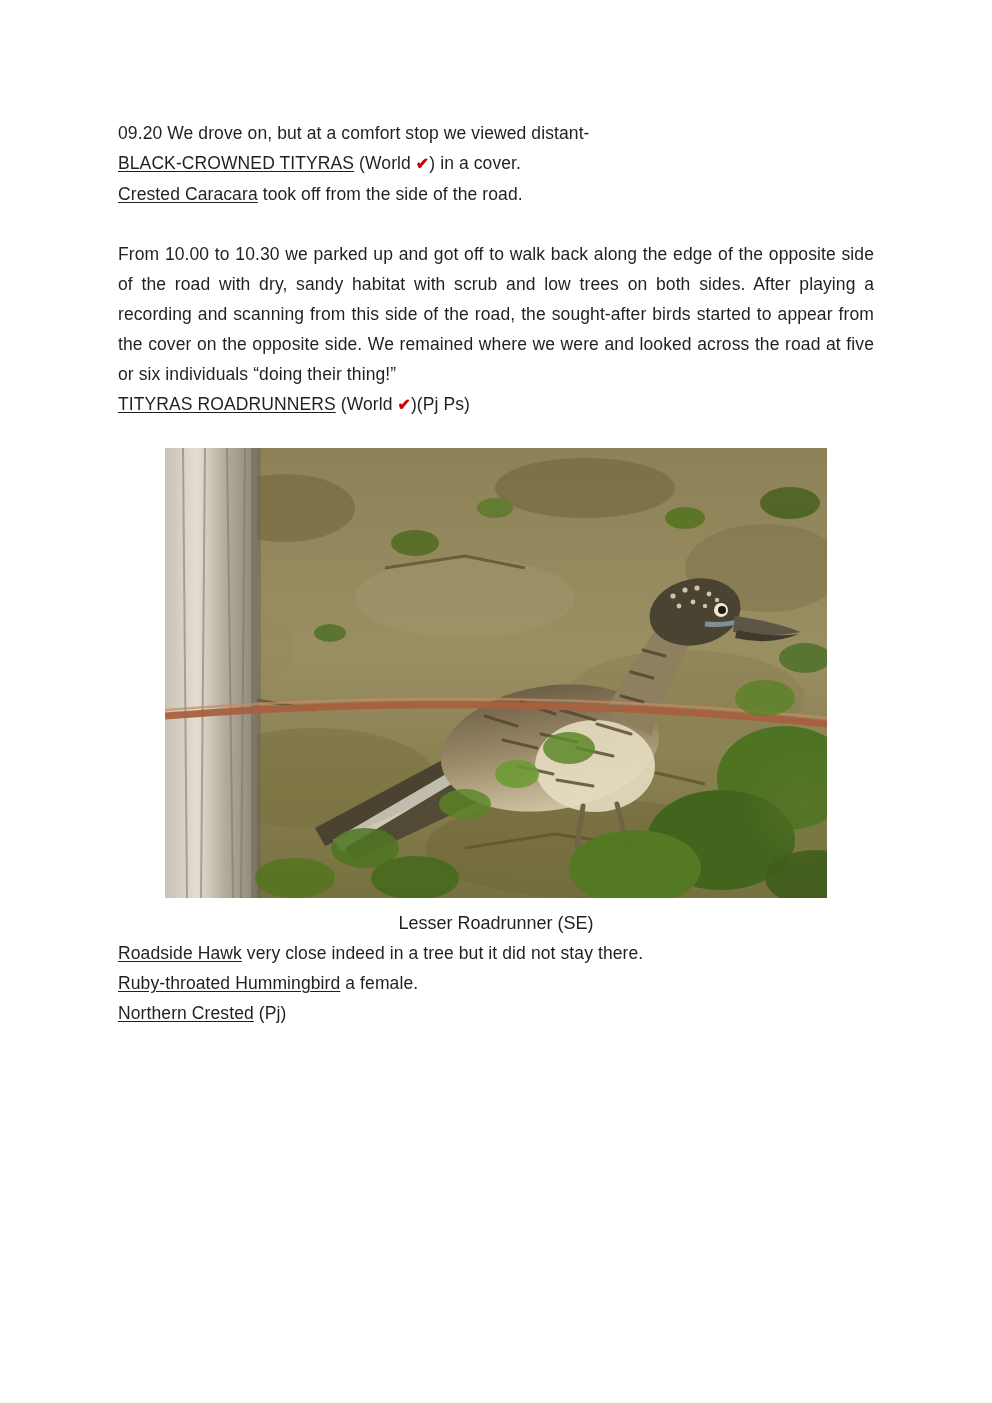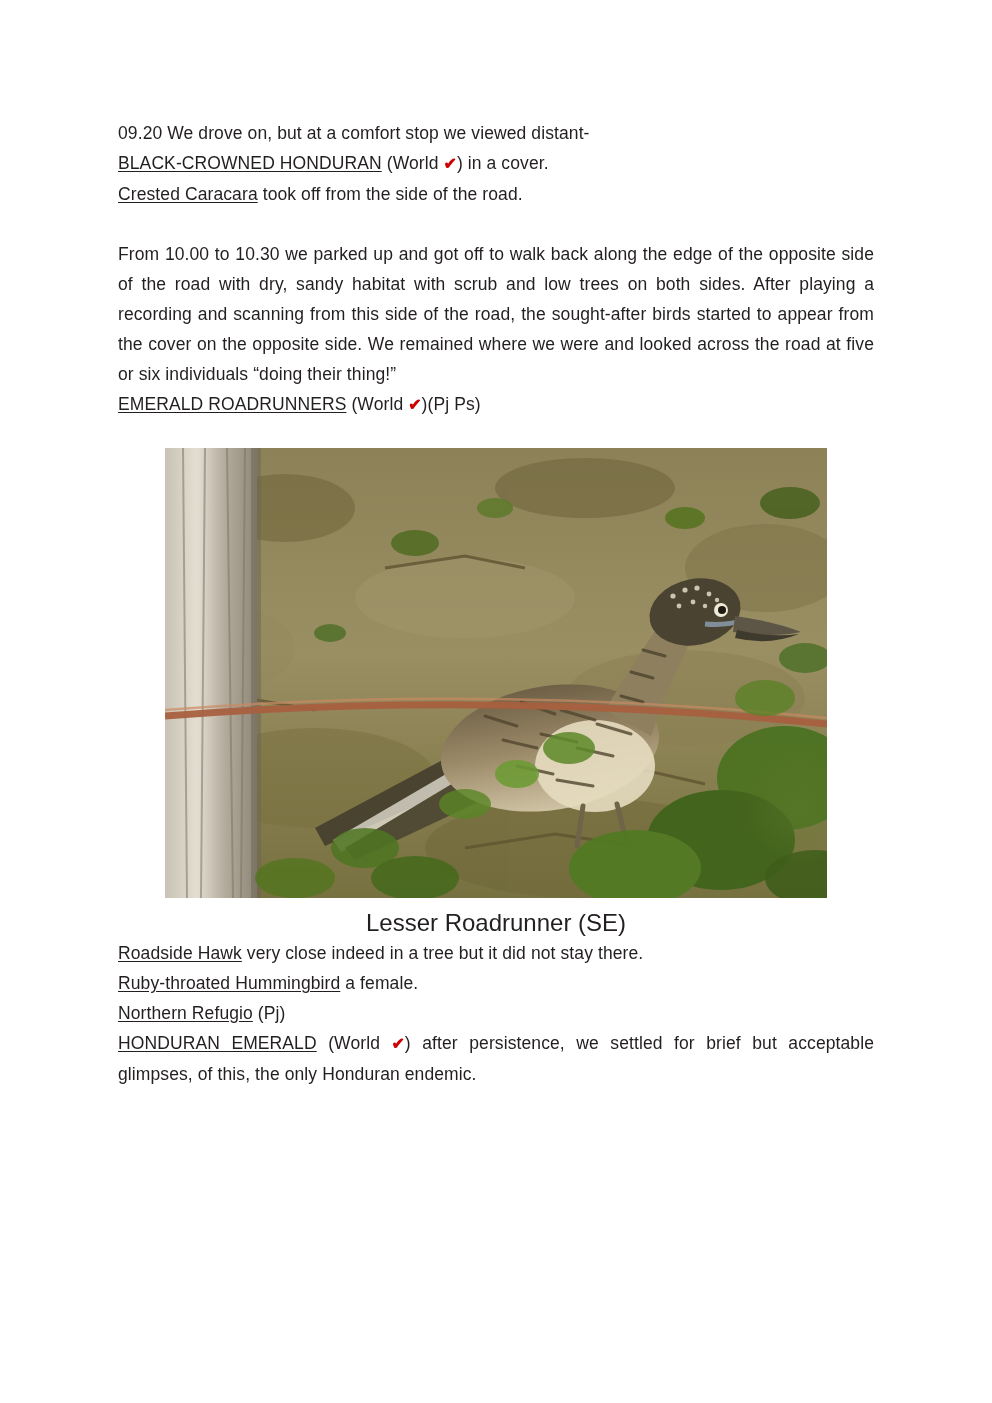--- a/index.html
+++ b/index.html
@@ -50,45 +50,45 @@
     width: 662px;
     height: 450px;
     margin: 0 auto;
     display: block;
     border: 0;
     position: relative;
     overflow: hidden;
     background: #6d6a4a;
   }
   .caption {
-    font-size: 24px;
+    font-size: 18px;
     line-height: 30px;
     margin-top: 10px;
     text-align: center;
   }
   .after-figure { margin-top: 18px; }
   .list-line { white-space: normal; }
 </style>
 </head>
 <body>
 
 <div class="page">
 
   <p class="para">
     <span>09.20 We drove on, but at a comfort stop we viewed distant-</span><br>
-    <span class="u">BLACK-CROWNED HONDURAN</span><span> (World </span><span class="check">✔</span><span>) in a cover.</span><br>
+    <span class="u">BLACK-CROWNED TITYRAS</span><span> (World </span><span class="check">✔</span><span>) in a cover.</span><br>
     <span class="u">Crested Caracara</span><span> took off from the side of the road.</span>
   </p>
 
   <div class="spacer-lg"></div>
 
   <p class="para justify">From 10.00 to 10.30 we parked up and got off to walk back along the edge of the opposite side of the road with dry, sandy habitat with scrub and low trees on both sides. After playing a recording and scanning from this side of the road, the sought-after birds started to appear from the cover on the opposite side. We remained where we were and looked across the road at five or six individuals “doing their thing!”</p>
 
   <p class="para">
-    <span class="u">EMERALD ROADRUNNERS</span><span> (World </span><span class="check">✔</span><span>)(Pj Ps)</span>
+    <span class="u">TITYRAS ROADRUNNERS</span><span> (World </span><span class="check">✔</span><span>)(Pj Ps)</span>
   </p>
 
   <div class="figure">
     <svg class="photo" viewBox="0 0 662 450" preserveAspectRatio="none" role="img">
       <defs>
         <linearGradient id="gnd" x1="0" y1="0" x2="0" y2="1">
           <stop offset="0%" stop-color="#8d8257"></stop>
           <stop offset="45%" stop-color="#9a8f63"></stop>
           <stop offset="100%" stop-color="#77703f"></stop>
         </linearGradient>
@@ -227,21 +227,18 @@
 
   <p class="para list-line">
     <span class="u">Roadside Hawk</span><span> very close indeed in a tree but it did not stay there.</span>
   </p>
 
   <p class="para list-line">
     <span class="u">Ruby-throated Hummingbird</span><span> a female.</span>
   </p>
 
   <p class="para list-line">
-    <span class="u">Northern Refugio</span><span> (Pj)</span>
-  </p>
-
-
-  <p class="para justify">
-    <span class="u">HONDURAN EMERALD</span><span> (World </span><span class="check">✔</span><span>) after persistence, we settled for brief but acceptable glimpses, of this, the only Honduran endemic.</span>
-  </p>
+    <span class="u">Northern Crested</span><span> (Pj)</span>
+  </p>
+
+
 
 </div>
 
 </body></html>

